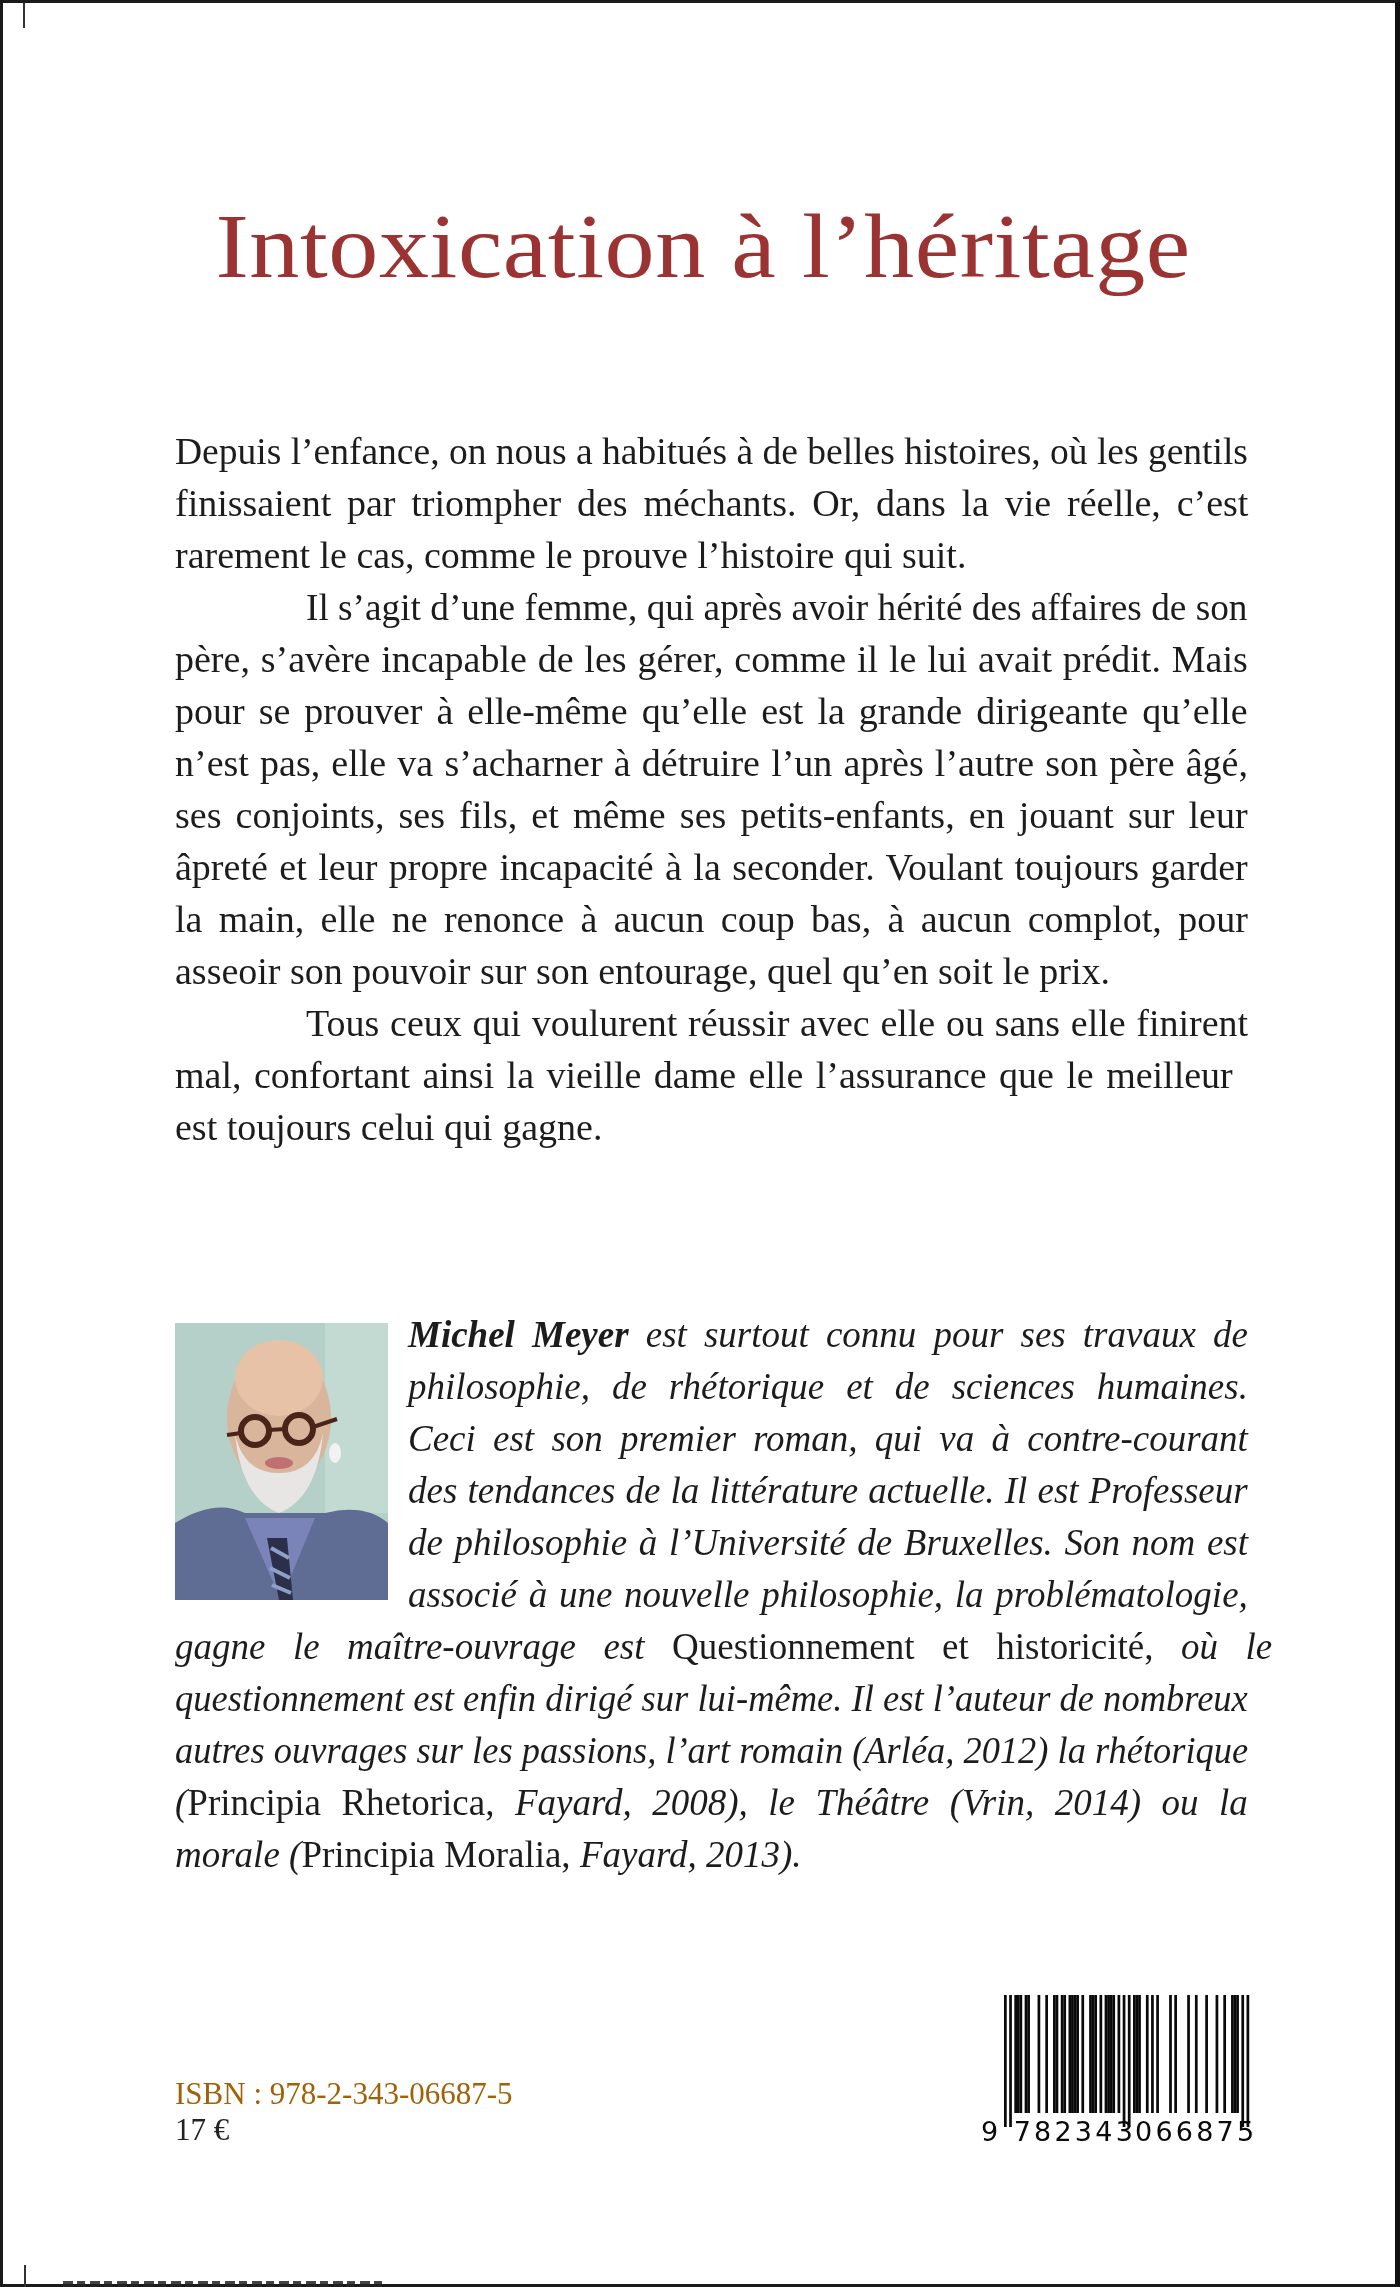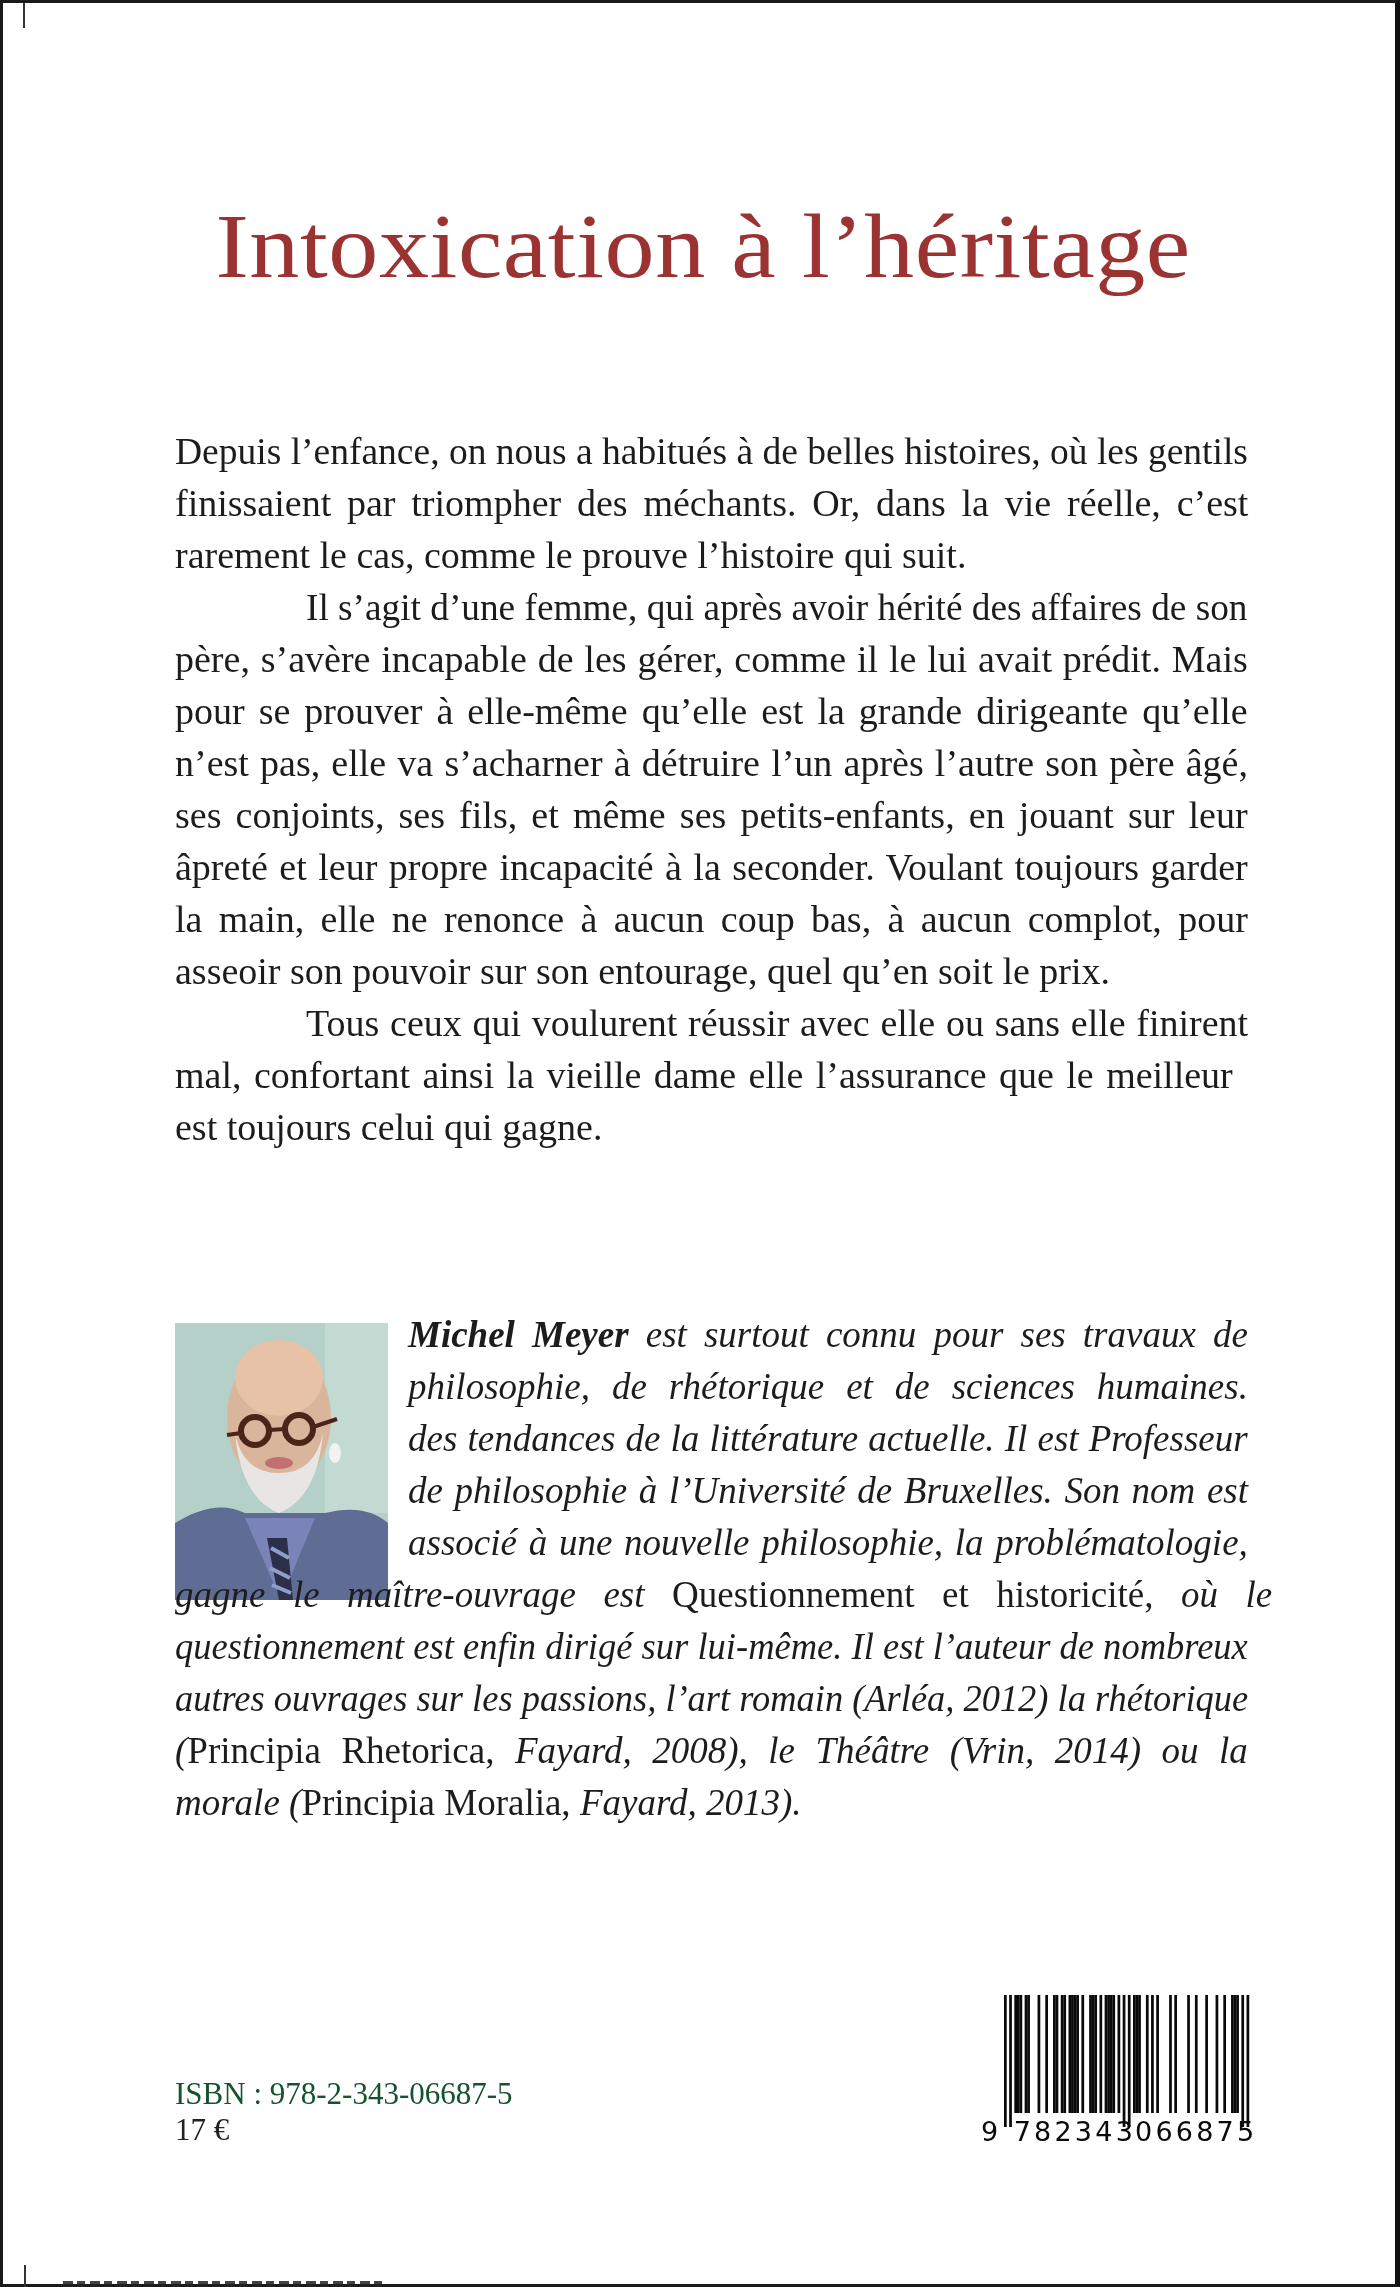--- a/index.html
+++ b/index.html
@@ -62,21 +62,21 @@
     .photo {
       position: absolute; left: 172px; top: 1320px; width: 213px; height: 277px;
       overflow: hidden;
       background: linear-gradient(180deg, #b8d3cc 0%, #a9c7bf 55%, #8d9bb0 60%, #6e7ea5 100%);
     }
     .photo svg { display: block; }
 
     .isbn {
       position: absolute; left: 172px; top: 2072px;
       font-family: "Liberation Serif", "DejaVu Serif", serif;
-      font-size: 31px; line-height: 38px; color: #14532d;
+      font-size: 31px; line-height: 38px; color: #a16207;
     }
     .price {
       position: absolute; left: 172px; top: 2108px;
       font-family: "Liberation Serif", "DejaVu Serif", serif;
       font-size: 31px; line-height: 38px; color: #222;
     }
 
     .barcode {
       position: absolute; left: 975px; top: 1985px; width: 275px; height: 165px;
       background: #fff;
@@ -129,20 +129,21 @@
       <circle cx="80" cy="108" r="14" fill="none" stroke="#4a2418" stroke-width="6"></circle>
       <circle cx="124" cy="106" r="14" fill="none" stroke="#4a2418" stroke-width="6"></circle>
       <path d="M94 107 L110 106 M138 104 L162 96 M66 110 L52 112" stroke="#4a2418" stroke-width="4"></path>
       <ellipse cx="160" cy="130" rx="6" ry="10" fill="#f2f2f2"></ellipse>
     </svg>
   </div>
 
   <div class="text-block bio-text" id="bio">
       <div class="bio-line" style="padding-left: 233px;"><span class="inner" style="word-spacing: 7.875px;"><span class="bd">Michel Meyer</span><span class="it"> est surtout connu pour ses travaux de</span></span></div>
       <div class="bio-line" style="padding-left: 233px; text-align: center;"><span class="inner" style="word-spacing: 12.6667px;"><span class="it">philosophie, de rhétorique et de sciences humaines.</span></span></div>
+      <div class="bio-line" style="padding-left: 233px;"><span class="inner" style="word-spacing: 8px;"><span class="it">Ceci est son premier roman, qui va à contre-courant</span></span></div>
       <div class="bio-line" style="padding-left: 233px;"><span class="inner" style="word-spacing: 0.875px;"><span class="it">des tendances de la littérature actuelle. Il est Professeur</span></span></div>
       <div class="bio-line" style="padding-left: 233px;"><span class="inner" style="word-spacing: 2.375px;"><span class="it">de philosophie à l’Université de Bruxelles. Son nom est</span></span></div>
       <div class="bio-line" style="padding-left: 233px;"><span class="inner" style="word-spacing: 2.5px;"><span class="it">associé à une nouvelle philosophie, la problématologie,</span></span></div>
       <div class="bio-line" style="padding-left: 0px;"><span class="inner" style="word-spacing: 18.25px;"><span class="it">gagne le maître-ouvrage est </span><span class="rm">Questionnement et historicité,</span><span class="it"> où le</span></span></div>
       <div class="bio-line" style="padding-left: 0px;"><span class="inner" style="transform: scaleX(0.987121);"><span class="it">questionnement est enfin dirigé sur lui-même. Il est l’auteur de nombreux</span></span></div>
       <div class="bio-line" style="padding-left: 0px;"><span class="inner" style="transform: scaleX(0.984404);"><span class="it">autres ouvrages sur les passions, l’art romain (Arléa, 2012) la rhétorique</span></span></div>
       <div class="bio-line" style="padding-left: 0px;"><span class="inner" style="word-spacing: 11.2222px;"><span class="it">(</span><span class="rm">Principia Rhetorica,</span><span class="it"> Fayard, 2008), le Théâtre (Vrin, 2014) ou la</span></span></div>
       <div class="bio-line" style="padding-left: 0px;"><span class="inner"><span class="it">morale (</span><span class="rm">Principia Moralia,</span><span class="it"> Fayard, 2013).</span></span></div>
     </div>
 

